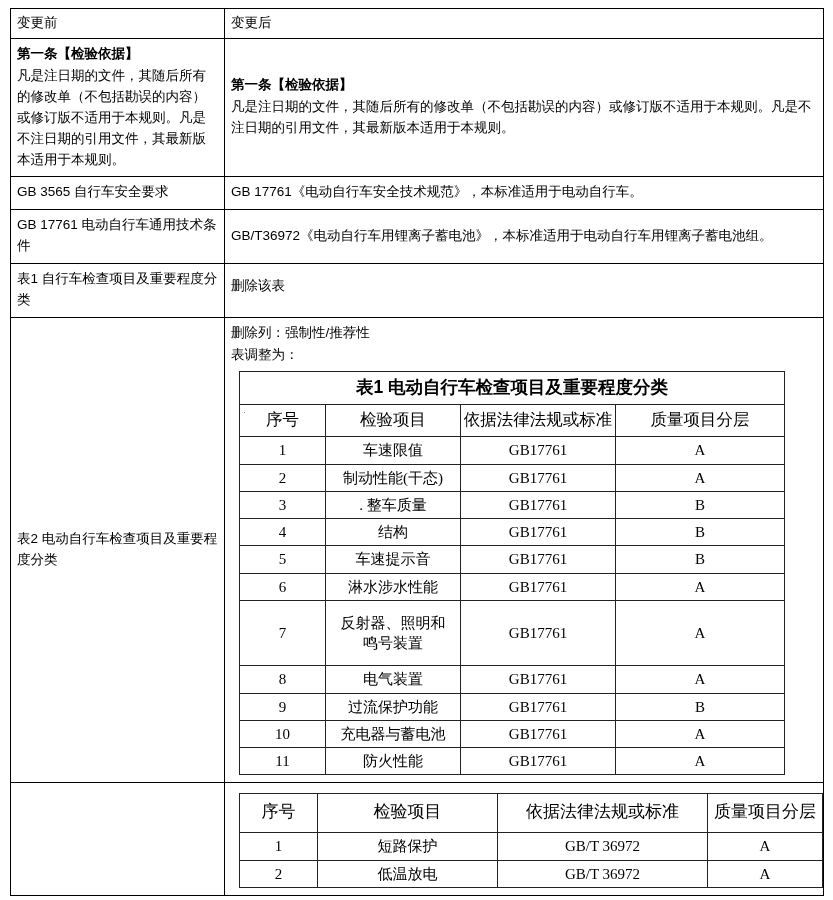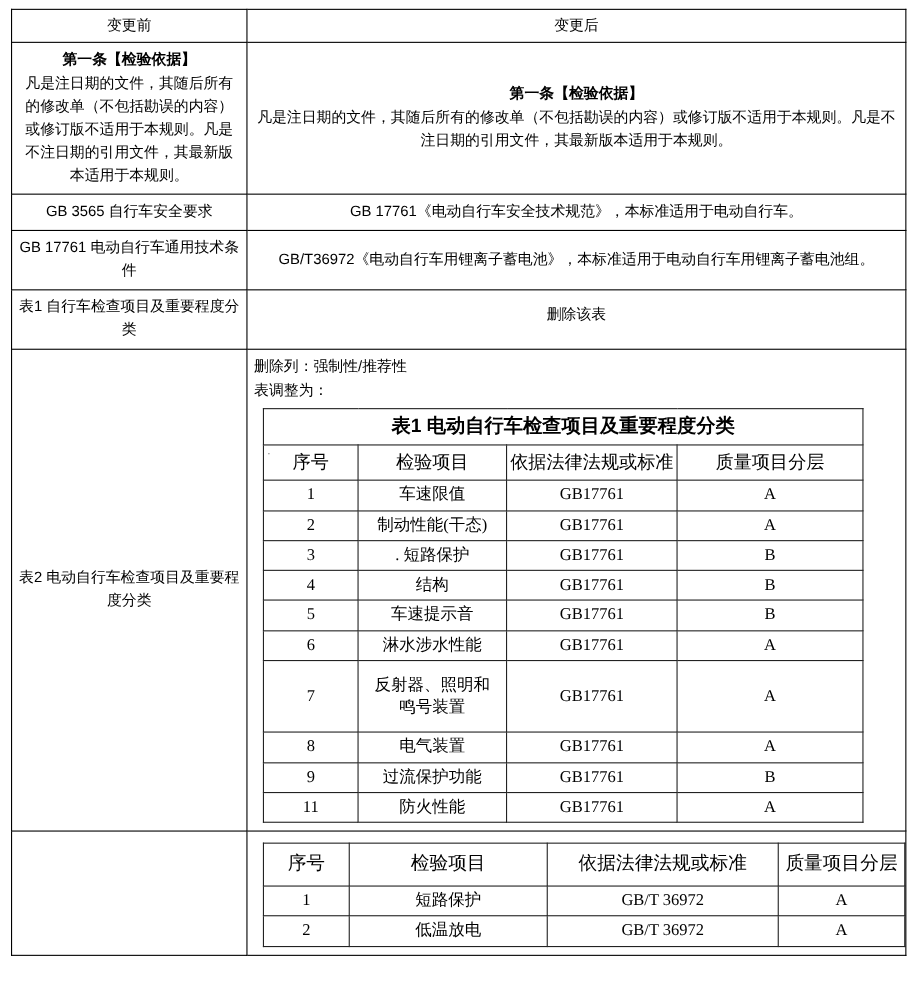--- a/index.html
+++ b/index.html
@@ -34,21 +34,20 @@
     vertical-align: top;
     padding: 5px 6px 6px 6px;
     font-size: 13.5px;
     line-height: 1.55;
   }
   col.c-left  { width: 214px; }
   col.c-right { width: 599px; }
 
   .cell-p {
     margin: 0;
-    text-align: center;
   }
   .cell-p + .cell-p { margin-top: 1px; }
 
   .vmid { vertical-align: middle !important; }
   .vcenter-pad { padding-top: 12px !important; margin-left: 20px; }
 
   .bold { font-weight: bold; }
 
   
   .hdr-cell {
@@ -224,21 +223,21 @@
                 <td>A</td>
               </tr>
               <tr>
                 <td>2</td>
                 <td>制动性能(干态)</td>
                 <td>GB17761</td>
                 <td>A</td>
               </tr>
               <tr>
                 <td>3</td>
-                <td>.  短路保护</td>
+                <td>.  整车质量</td>
                 <td>GB17761</td>
                 <td>B</td>
               </tr>
               <tr>
                 <td>4</td>
                 <td>结构</td>
                 <td>GB17761</td>
                 <td>B</td>
               </tr>
               <tr>
@@ -264,20 +263,26 @@
                 <td>8</td>
                 <td>电气装置</td>
                 <td>GB17761</td>
                 <td>A</td>
               </tr>
               <tr>
                 <td>9</td>
                 <td>过流保护功能</td>
                 <td>GB17761</td>
                 <td>B</td>
+              </tr>
+              <tr>
+                <td>10</td>
+                <td>充电器与蓄电池</td>
+                <td>GB17761</td>
+                <td>A</td>
               </tr>
               <tr>
                 <td>11</td>
                 <td>防火性能</td>
                 <td>GB17761</td>
                 <td>A</td>
               </tr>
             </tbody>
           </table>
         </td>

